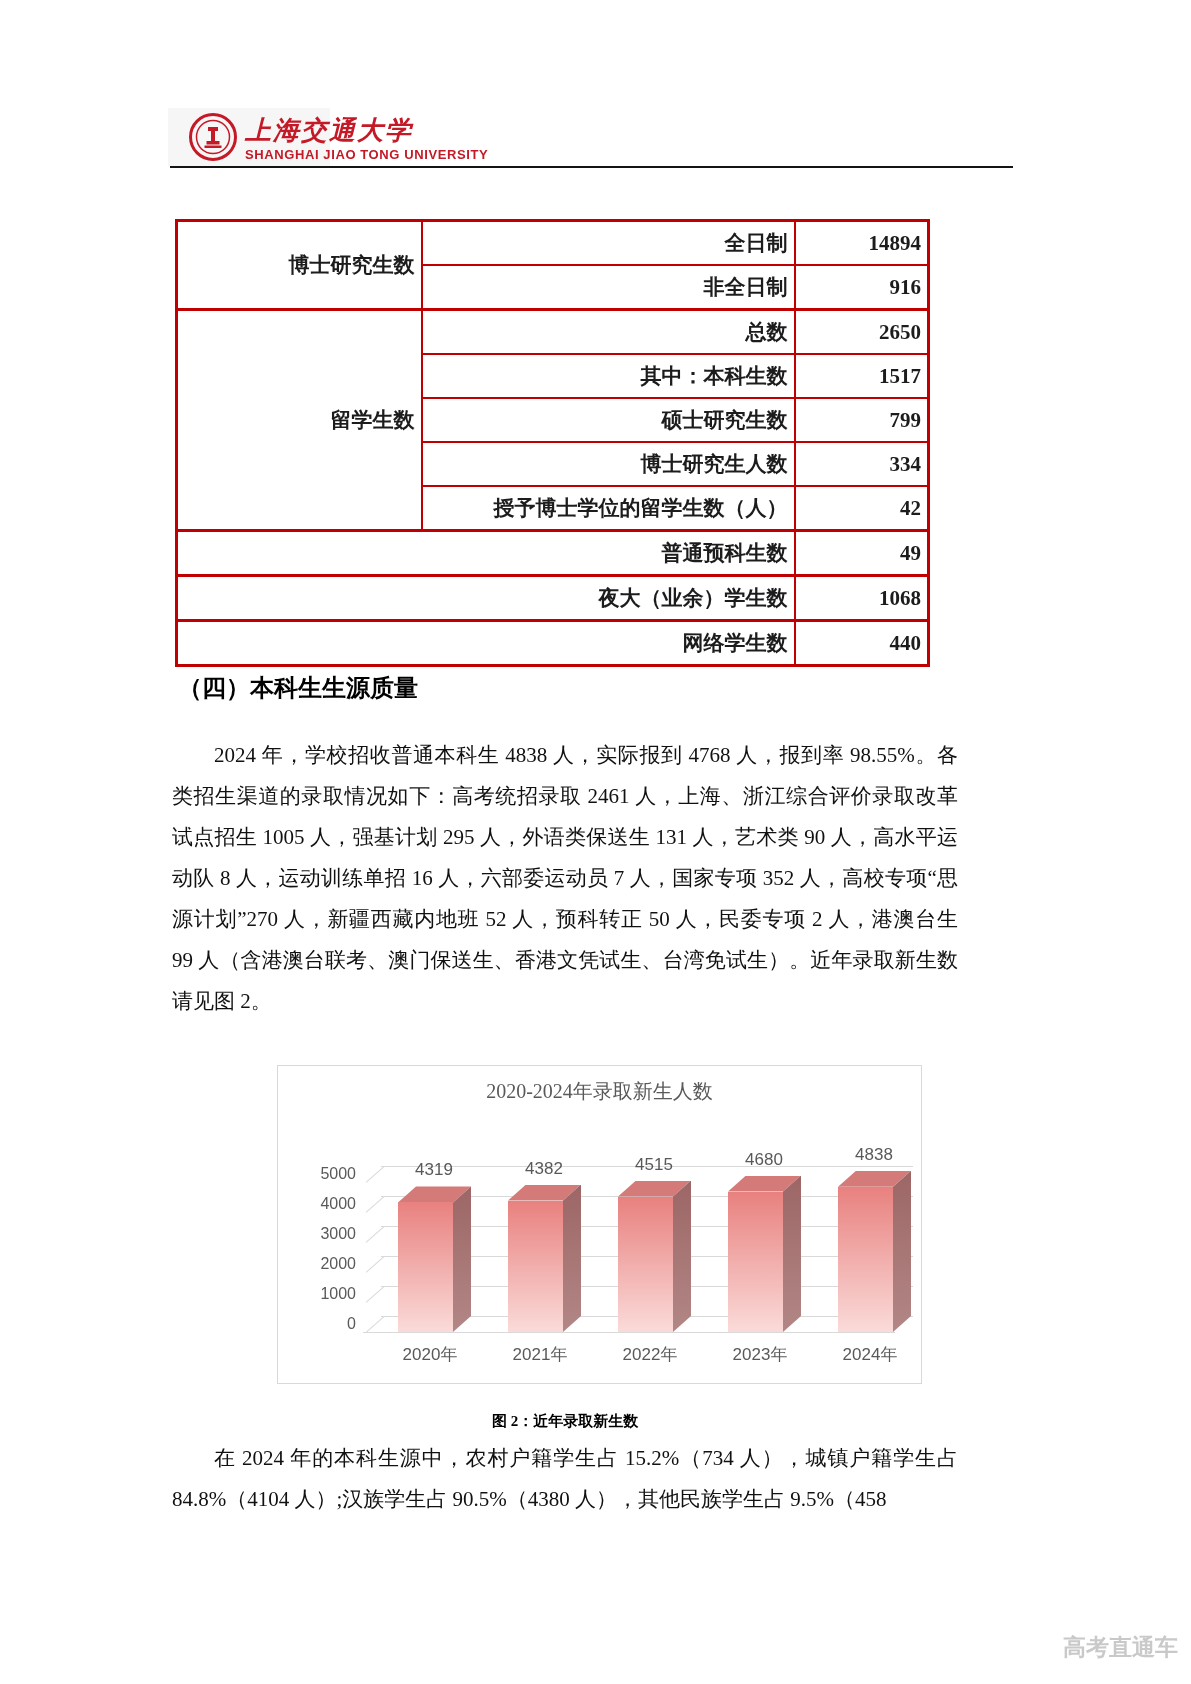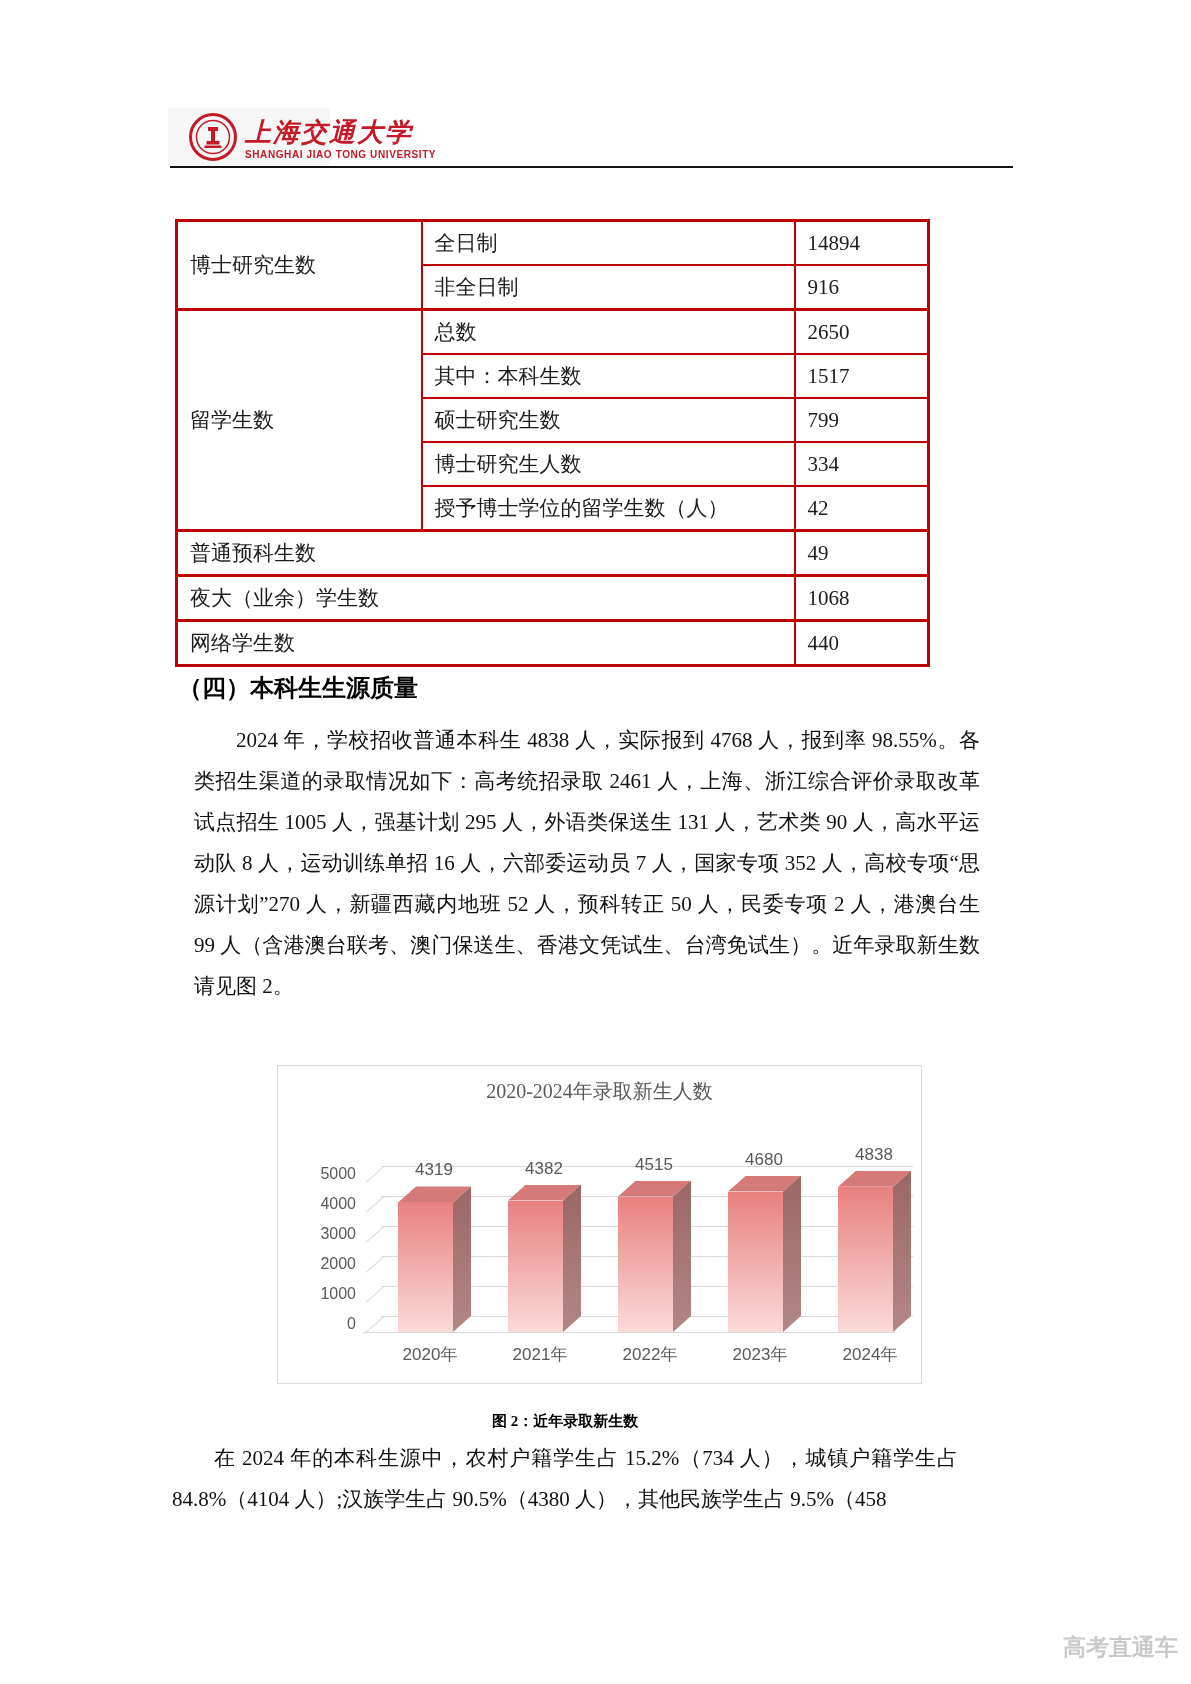--- a/index.html
+++ b/index.html
@@ -12,53 +12,53 @@
   
   .logo-backdrop { left:168px; top:108px; width:162px; height:58px; background:#f6f6f6; }
   .logo-wrap { left:188px; top:112px; height:54px; display:flex; align-items:center; }
   .emblem { width:50px; height:50px; }
   .logo-text { margin-left:7px; display:flex; flex-direction:column; justify-content:center; }
   .logo-cn {
     font-family:"Liberation Serif","DejaVu Serif",serif; font-style:italic; font-weight:bold;
     font-size:26px; color:#c41926; letter-spacing:2px; line-height:28px; white-space:nowrap;
   }
   .logo-en {
-    font-family:"Liberation Sans","DejaVu Sans",sans-serif; font-size:10px; font-weight:bold;
+    font-family:"Liberation Sans","DejaVu Sans",sans-serif; font-size:13px; font-weight:bold;
     color:#c41926; letter-spacing:0.6px; margin-top:2px; white-space:nowrap;
   }
   .report-title {
     left:430px; top:130px; font-weight:bold; font-size:21px; color:#000; white-space:nowrap;
     font-family:"Liberation Serif","DejaVu Serif",serif;
   }
   .header-rule { left:170px; top:166px; width:843px; border-top:2.5px solid #141414; }
 
   
   .enroll-table {
     left:175px; top:219px; position:absolute;
     border-collapse:collapse; table-layout:fixed; width:752px;
     font-size:21px; color:#1c1c1c;
   }
   .enroll-table td, .enroll-table th {
-    border:2px solid #c00000; font-weight:normal; text-align:left;
+    border:2px solid #c00000; font-weight:bold; text-align:right;
     padding:0 6px 0 12px; height:42px; vertical-align:middle;
     overflow:hidden; white-space:nowrap;
   }
   .enroll-table { border:3px solid #c00000; }
   .enroll-table tr.group-top td, .enroll-table tr.group-top th { border-top-width:3px; }
 
   
   .section-heading {
     left:178px; top:672px; font-family:"Liberation Sans","DejaVu Sans",sans-serif;
     font-weight:bold; font-size:24px; color:#000; white-space:nowrap;
   }
   .body-para {
     left:172px; width:786px; font-size:21px; line-height:41px; color:#111;
     text-align:justify; text-indent:42px;
   }
-  .para-1 { top:720px;margin-left:22px; }
+  .para-1 { top:735px; }
   .para-2 { top:1438px; }
 
   
   .chart-box {
     left:277px; top:1065px; width:645px; height:319px; background:#fff;
     border:1px solid #d9d9d9; box-sizing:border-box;
   }
   .chart-title {
     position:absolute; left:0; top:12px; width:100%; text-align:center;
     font-size:20px; color:#595959; font-family:"Liberation Serif","DejaVu Serif",serif;

